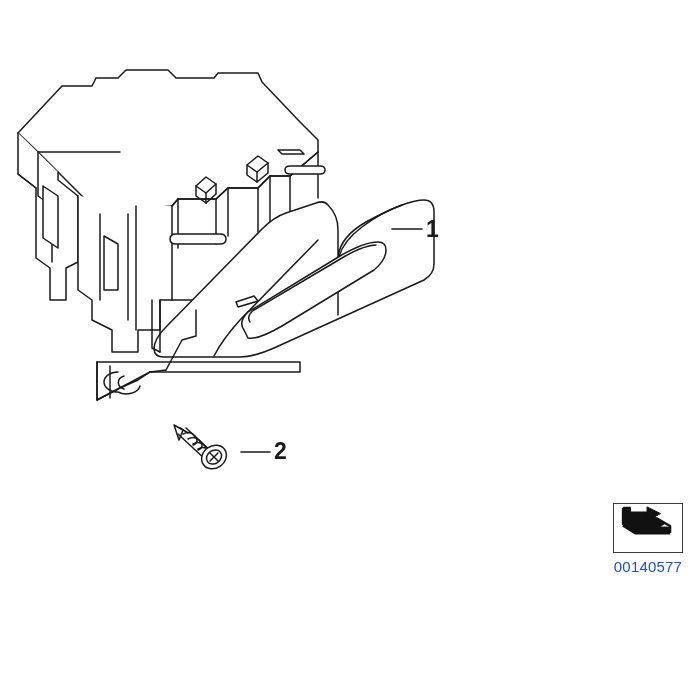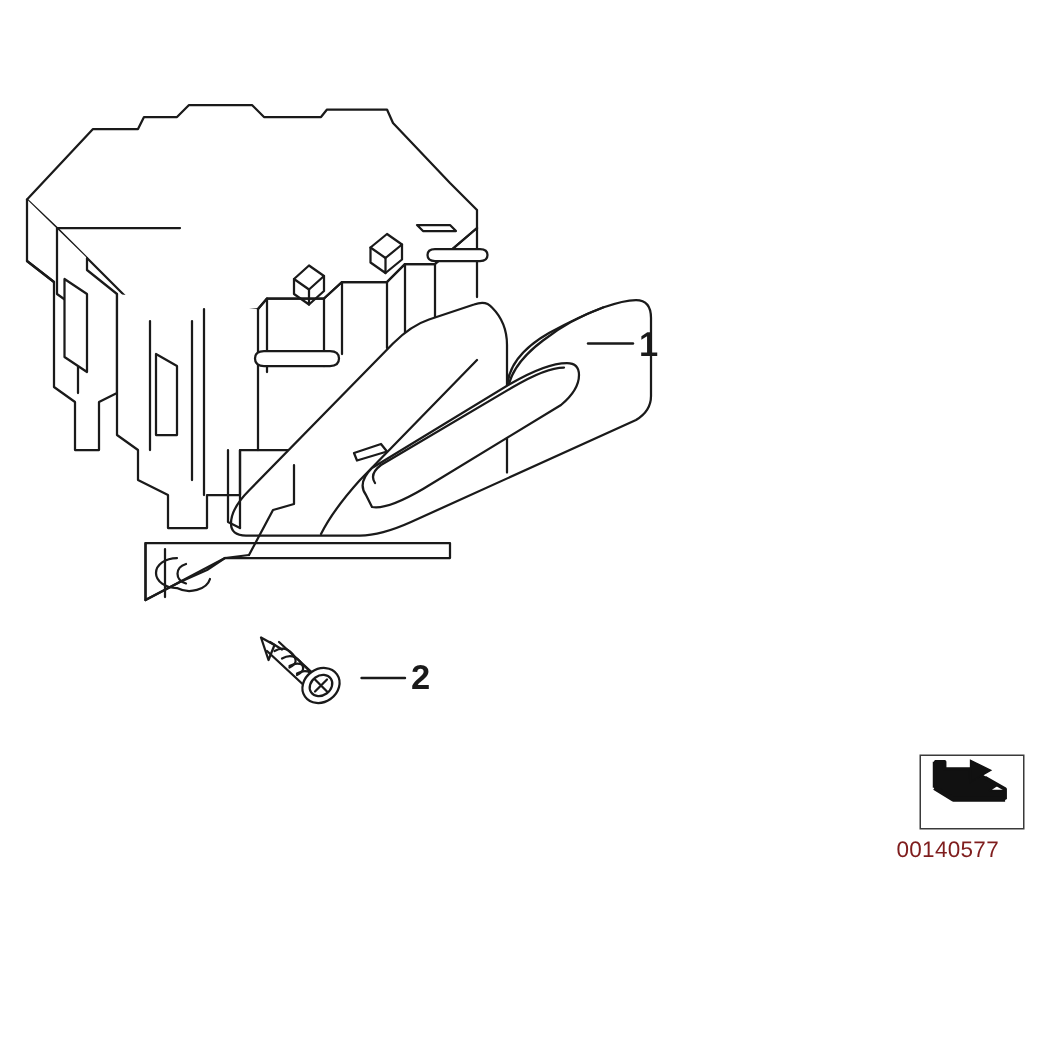--- a/index.html
+++ b/index.html
@@ -35,26 +35,26 @@
     position:absolute;
     left:613px;top:503px;
     width:70px;height:50px;
     border:1px solid #3a3a3a;
     box-sizing:border-box;
     background:#fff;
   }
   .ref-box svg{display:block;width:100%;height:100%;}
   .ref-number{
     position:absolute;
-    left:584px;top:558px;
+    left:607px;top:558px;
     width:82px;
-    text-align:right;
+    text-align:center;
     font-family:"Liberation Sans", sans-serif;
     font-size:15px;
-    color:#7f1d1d;
+    color:#1d4ed8;
     letter-spacing:.2px;
   }
 
   
   .footer{
     position:absolute;
     left:0;top:640px;
     width:700px;height:60px;
   }
 </style>

